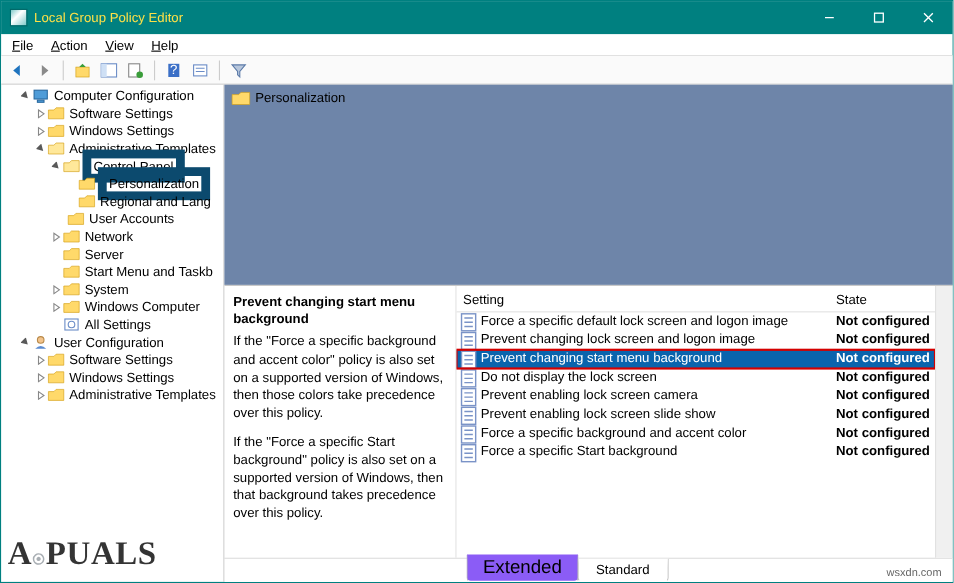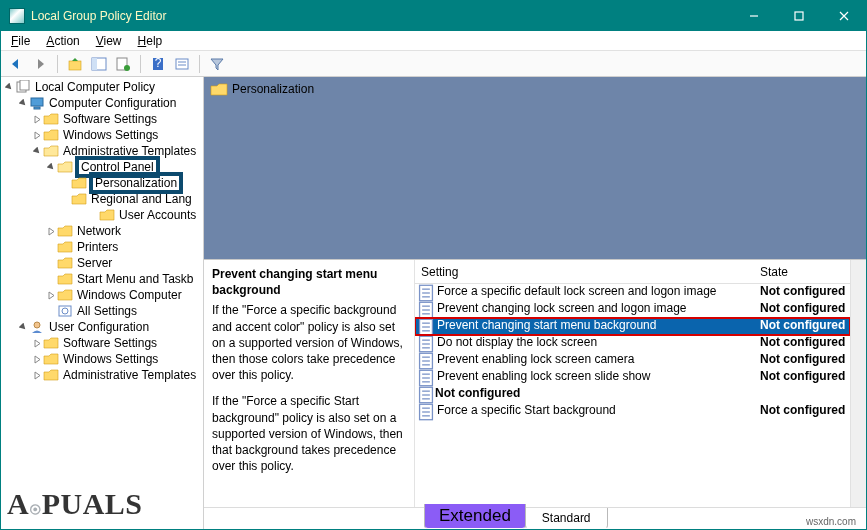--- a/index.html
+++ b/index.html
@@ -1,20 +1,20 @@
 <!DOCTYPE html>
 <html><head>
 <meta charset="utf-8">
 <style>
   * { box-sizing: border-box; font-family: "Segoe UI", Tahoma, sans-serif; font-size: 12px; }
   html, body { margin: 0; padding: 0; width: 867px; height: 530px; overflow: hidden; }
   .window { width: 867px; height: 530px; border: 1px solid #008080; background: #fff; display: flex; flex-direction: column; position: relative; }
 
   
-  .titlebar { height: 30px; background: #008080; display: flex; align-items: center; color: #fef9c3; }
+  .titlebar { height: 30px; background: #008080; display: flex; align-items: center; color: #fde047; }
   .titlebar .app-icon { width: 16px; height: 16px; margin: 0 6px 0 8px; background: linear-gradient(135deg, #7fc9c9 0%, #fff 40%, #7fc9c9 100%); border: 1px solid #006666; }
   .titlebar .title { flex: 1; font-size: 12px; }
   .titlebar .ctl { width: 45px; height: 30px; display: flex; align-items: center; justify-content: center; cursor: default; }
   .titlebar .ctl svg { width: 10px; height: 10px; stroke: #fff; stroke-width: 1.2; fill: none; }
 
   
   .menubar { height: 20px; display: flex; align-items: center; padding: 0 2px; border-bottom: 1px solid #e1e1e1; }
   .menubar .menu { padding: 1px 8px; cursor: default; }
   .menubar .menu .u { text-decoration: underline; }
 
@@ -25,21 +25,21 @@
   .toolbar .tbtn svg { width: 16px; height: 16px; }
 
   
   .body { flex: 1; display: flex; min-height: 0; }
   .tree { width: 203px; border-right: 1px solid #d0d0d0; overflow: hidden; padding: 2px 0; position: relative; }
   .tree .row { display: flex; align-items: center; height: 16px; white-space: nowrap; cursor: default; }
   .twist { width: 12px; display: inline-flex; justify-content: center; }
   .twist svg { width: 9px; height: 9px; }
   .tree .ico { width: 16px; height: 14px; display: inline-flex; align-items: center; justify-content: center; margin-right: 2px; }
   .tree .lbl { padding: 0 2px; }
-  .highlighted { border: 4px solid #0c4a6e; padding: 0 2px; }
+  .highlighted { border: 8px solid #0c4a6e; padding: 0 2px; }
   .folder { fill: #ffd96a; stroke: #d4a017; stroke-width: 0.6; }
   .folder-open { fill: #ffe89a; stroke: #d4a017; stroke-width: 0.6; }
   .root-ico rect { fill: #fff; stroke: #888; }
   .pc-ico rect { fill: #4f9cd8; stroke: #2b6aa0; }
 
   
   .content { flex: 1; display: flex; flex-direction: column; min-width: 0; }
   .detail-area { flex: 1; display: flex; flex-direction: column; min-height: 0; position: relative; }
   .blue-band { background: #6e85a9; height: 182px; display: flex; align-items: flex-start; }
   .crumb { margin: 4px 0 0 6px; display: inline-flex; align-items: center; background: #6e85a9; }
@@ -158,34 +158,20 @@
     <div class="tbtn">
         <svg viewBox="0 0 16 16">
           <path d="M2 3 H14 L9 9 V14 L7 12 V9 Z" fill="#b8c7dc" stroke="#5b7aa8"></path>
         </svg>
       </div>
   </div>
 
   <div class="body">
 
     <div class="tree">
-      <div class="row" style="padding-left:2px">
-        <span class="twist">
-            <svg viewBox="0 0 9 9">
-              <path d="M1 1 L1 8 L7 4.5 Z" fill="#595959" transform="rotate(45 4.5 4.5)"></path>
-            </svg>
-          </span>
-        <span class="ico root-ico">
-            <svg viewBox="0 0 16 14">
-              <rect x="2" y="2" width="9" height="10"></rect>
-              <rect x="5" y="0" width="9" height="10"></rect>
-            </svg>
-          </span>
-        <span class="lbl">Local Computer Policy</span>
-      </div>
       <div class="row" style="padding-left:16px">
         <span class="twist">
             <svg viewBox="0 0 9 9">
               <path d="M1 1 L1 8 L7 4.5 Z" fill="#595959" transform="rotate(45 4.5 4.5)"></path>
             </svg>
           </span>
         <span class="ico pc-ico">
             <svg viewBox="0 0 16 14">
               <rect x="2" y="2" width="12" height="8"></rect>
               <rect x="5" y="11" width="6" height="2" fill="#888"></rect>
@@ -256,21 +242,21 @@
         </div>
       <div class="row" style="padding-left:58px">
           <span class="twist"></span>
           <span class="ico">
             <svg viewBox="0 0 16 14">
               <path class="folder" d="M1 4 h5 l2 -2 h7 v10 h-14 z"></path>
             </svg>
           </span>
           <span class="lbl">Regional and Lang</span>
         </div>
-      <div class="row" style="padding-left:86px">
+      <div class="row" style="padding-left:48px">
           <span class="twist"></span>
           <span class="ico">
             <svg viewBox="0 0 16 14">
               <path class="folder" d="M1 4 h5 l2 -2 h7 v10 h-14 z"></path>
             </svg>
           </span>
           <span class="lbl">User Accounts</span>
         </div>
       <div class="row" style="padding-left:44px">
           <span class="twist">
@@ -285,39 +271,43 @@
           </span>
           <span class="lbl">Network</span>
         </div>
       <div class="row" style="padding-left:44px">
           <span class="twist"></span>
           <span class="ico">
             <svg viewBox="0 0 16 14">
               <path class="folder" d="M1 4 h5 l2 -2 h7 v10 h-14 z"></path>
             </svg>
           </span>
-          <span class="lbl">Printers</span>
+          <span class="lbl">Server</span>
         </div>
       <div class="row" style="padding-left:44px">
           <span class="twist"></span>
           <span class="ico">
             <svg viewBox="0 0 16 14">
               <path class="folder" d="M1 4 h5 l2 -2 h7 v10 h-14 z"></path>
             </svg>
           </span>
-          <span class="lbl">Server</span>
-        </div>
-      <div class="row" style="padding-left:44px">
-          <span class="twist"></span>
-          <span class="ico">
-            <svg viewBox="0 0 16 14">
-              <path class="folder" d="M1 4 h5 l2 -2 h7 v10 h-14 z"></path>
-            </svg>
-          </span>
           <span class="lbl">Start Menu and Taskb</span>
+        </div>
+      <div class="row" style="padding-left:44px">
+          <span class="twist">
+            <svg viewBox="0 0 9 9">
+              <path d="M2 1 L7 4.5 L2 8 Z" fill="none" stroke="#888"></path>
+            </svg>
+          </span>
+          <span class="ico">
+            <svg viewBox="0 0 16 14">
+              <path class="folder" d="M1 4 h5 l2 -2 h7 v10 h-14 z"></path>
+            </svg>
+          </span>
+          <span class="lbl">System</span>
         </div>
       <div class="row" style="padding-left:44px">
           <span class="twist">
             <svg viewBox="0 0 9 9">
               <path d="M2 1 L7 4.5 L2 8 Z" fill="none" stroke="#888"></path>
             </svg>
           </span>
           <span class="ico">
             <svg viewBox="0 0 16 14">
               <path class="folder" d="M1 4 h5 l2 -2 h7 v10 h-14 z"></path>
@@ -493,20 +483,21 @@
                 </div>
                 <div class="srow">
                   <span class="sico">
                     <svg class="item-icon" viewBox="0 0 14 14">
                       <rect x="2" y="1" width="10" height="12"></rect>
                       <line x1="4" y1="4" x2="10" y2="4"></line>
                       <line x1="4" y1="7" x2="10" y2="7"></line>
                       <line x1="4" y1="10" x2="10" y2="10"></line>
                     </svg>
                   </span>
+                  <span class="sname">Force a specific background and accent color</span>
                   <span class="sstate">Not configured</span>
                 </div>
                 <div class="srow">
                   <span class="sico">
                     <svg class="item-icon" viewBox="0 0 14 14">
                       <rect x="2" y="1" width="10" height="12"></rect>
                       <line x1="4" y1="4" x2="10" y2="4"></line>
                       <line x1="4" y1="7" x2="10" y2="7"></line>
                       <line x1="4" y1="10" x2="10" y2="10"></line>
                     </svg>

